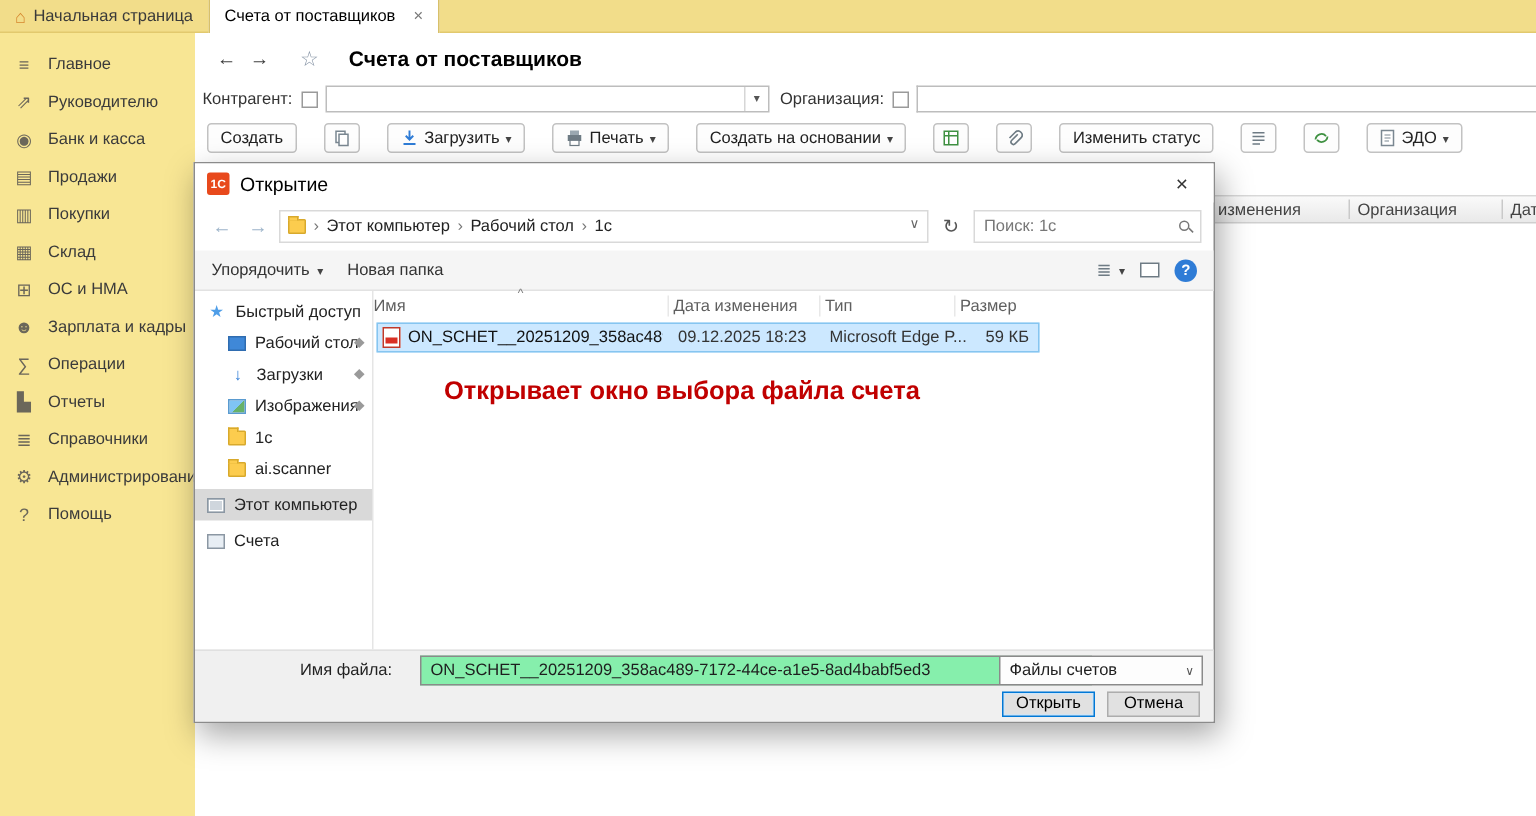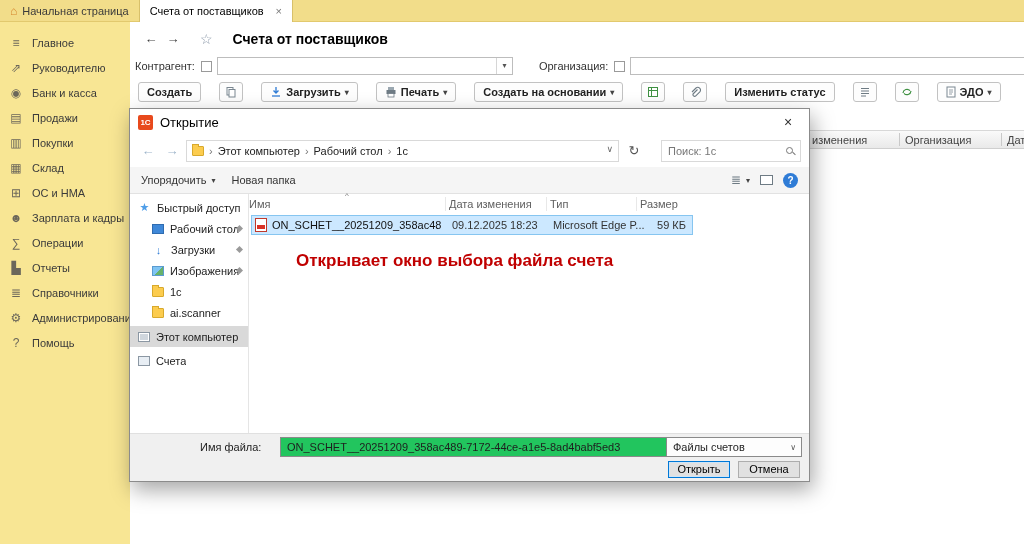--- a/index.html
+++ b/index.html
@@ -27,24 +27,24 @@
   .nav-btn { width:18px; height:18px; text-align:center; line-height:18px; color:#3f3f3f; font-size:13px; }
   .m-star { color:#8a97a8; font-size:14px; margin-left:14px; }
   .m-title { font-size:14px; font-weight:bold; margin-left:16px; color:#000; white-space:nowrap; }
 
   .m-filters { position:absolute; left:0; top:34px; height:20px; right:0; display:flex; align-items:center; padding-left:5px; }
   .flabel { color:#333; white-space:nowrap; }
   .chk { width:11px; height:11px; border:1px solid #9a9a9a; background:#fff; display:inline-block; margin:0 5px 0 6px; flex:none; }
   .combo { position:relative; width:296px; height:18px; border:1px solid #bdbdbd; background:#fff; flex:none; }
   .combo-arrow { position:absolute; right:0; top:0; width:16px; height:16px; border-left:1px solid #d6d6d6;
                  color:#555; text-align:center; line-height:16px; font-size:8px; }
-  .org-label { margin-left:26px; }
+  .org-label { margin-left:7px; }
   .org-input { flex:1; height:18px; border:1px solid #bdbdbd; border-right:none; background:#fff; }
 
-  .m-toolbar { position:absolute; left:8px; top:58px; right:8px; height:24px; display:flex; align-items:center; gap:18px;font-weight:bold; }
+  .m-toolbar { position:absolute; left:8px; top:58px; right:8px; height:24px; display:flex; align-items:center; gap:18px; }
   .tbtn { height:20px; border:1px solid #c2c2c2; border-radius:3px; background:#fdfdfd; display:inline-flex;
           align-items:center; gap:4px; padding:0 8px; color:#222; white-space:nowrap; }
   .tbtn.icon-only { width:24px; justify-content:center; padding:0; }
   .caret { font-size:8px; color:#444; }
 
   .m-tablehead { position:absolute; left:0; top:108px; right:0; height:19px;
                  background:linear-gradient(#fafafa,#e9e9e9); border-top:1px solid #d8d8d8;
                  border-bottom:1px solid #cfcfcf; color:#444; }
   .m-tablehead span.hlabel { position:absolute; top:3px; }
   .col-sep { position:absolute; top:2px; bottom:2px; width:1px; background:#c9c9c9; }
@@ -62,21 +62,21 @@
 
   .d-nav { position:absolute; left:0; top:26px; right:0; height:32px; display:flex; align-items:center;
            padding:0 8px; gap:4px; }
   .d-navbtn { width:20px; height:20px; color:#9db4ca; font-size:13px; text-align:center; line-height:20px; flex:none; }
   .d-crumbbox { height:22px; border:1px solid #d9d9d9; background:#fff; display:flex; align-items:center;
                 padding:0 20px 0 5px; gap:5px; width:433px; position:relative; flex:none; color:#222; }
   .crumb-sep { color:#777; font-size:11px; }
   .crumb-dd { position:absolute; right:5px; top:3px; color:#666; font-size:9px; }
   .d-refresh { width:22px; height:22px; text-align:center; line-height:22px; color:#555; font-size:13px; flex:none; }
   .d-search { height:22px; border:1px solid #d9d9d9; flex:1; display:flex; align-items:center;
-              padding:0 20px 0 6px; color:#777; position:relative;margin-left:12px; }
+              padding:0 20px 0 6px; color:#777; position:relative; }
   .mag { position:absolute; right:7px; top:6px; width:7px; height:7px; border:1px solid #777; border-radius:50%; }
   .mag::after { content:""; position:absolute; width:4px; height:1px; background:#777;
                 transform:rotate(45deg); right:-4px; bottom:-1px; }
 
   .d-cmdbar { position:absolute; left:0; top:58px; right:0; height:27px; background:#f5f5f5;
               border-bottom:1px solid #e2e2e2; display:flex; align-items:center; padding:0 11px; gap:16px; color:#333; }
   .cmd { display:inline-flex; align-items:center; gap:5px; }
   .cmd-right { margin-left:auto; display:flex; align-items:center; gap:10px; }
   .view-ic { color:#6e7b84; font-size:12px; }
   .pane-ic { width:13px; height:10px; border:1px solid #6e7b84; background:#fff; display:inline-block; }
@@ -116,21 +116,21 @@
   .pdfic::after { content:""; position:absolute; left:1px; right:1px; bottom:2px; height:4px; background:#d93025; }
   .f-name { white-space:nowrap; overflow:hidden; max-width:170px; color:#111; }
   .f-date { position:absolute; left:200px; color:#333; }
   .f-type { position:absolute; left:301px; color:#333; white-space:nowrap; }
   .f-size { position:absolute; left:387px; width:51px; text-align:right; padding-right:4px; color:#333; }
 
   .annotation { position:absolute; left:47px; top:57px; font-size:17px; font-weight:bold; color:#c00000; white-space:nowrap; }
 
   .d-footer { position:absolute; left:0; right:0; bottom:0; height:48px; background:#f0f0f0; border-top:1px solid #e0e0e0; }
   .fn-label { position:absolute; left:70px; top:7px; color:#222; }
-  .fn-combo { position:absolute; left:150px; top:3px; width:448px; height:20px; background:#22c55e;
+  .fn-combo { position:absolute; left:150px; top:3px; width:448px; height:20px; background:#86efac;
               border:1px solid #8a8a8a; line-height:18px; padding:0 18px 0 6px; white-space:nowrap; overflow:hidden; }
   .ft-combo { position:absolute; left:536px; top:3px; width:136px; height:20px; background:#fdfdfd;
               border:1px solid #8a8a8a; line-height:18px; padding:0 18px 0 6px; }
   .cb-caret { position:absolute; right:5px; top:5px; color:#555; font-size:8px; line-height:10px; }
   .d-btn { position:absolute; top:27px; width:62px; height:17px; background:#e1e1e1; border:1px solid #adadad;
            text-align:center; line-height:15px; font-size:11px; color:#000; }
   .d-btn.primary { left:538px; border-color:#0078d7; box-shadow:inset 0 0 0 1px #cfe5f7; }
   .d-btn.cancel { left:608px; }
 
   svg { display:block; }

